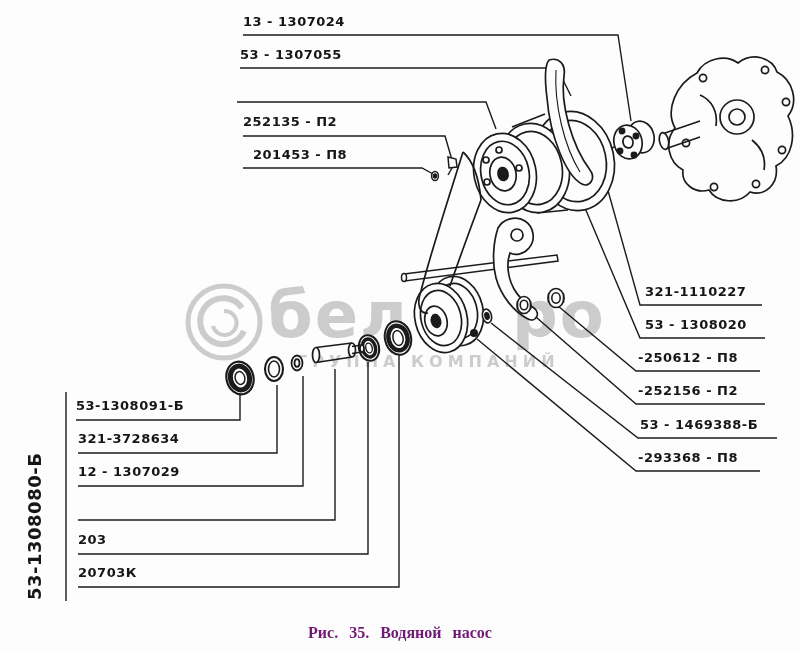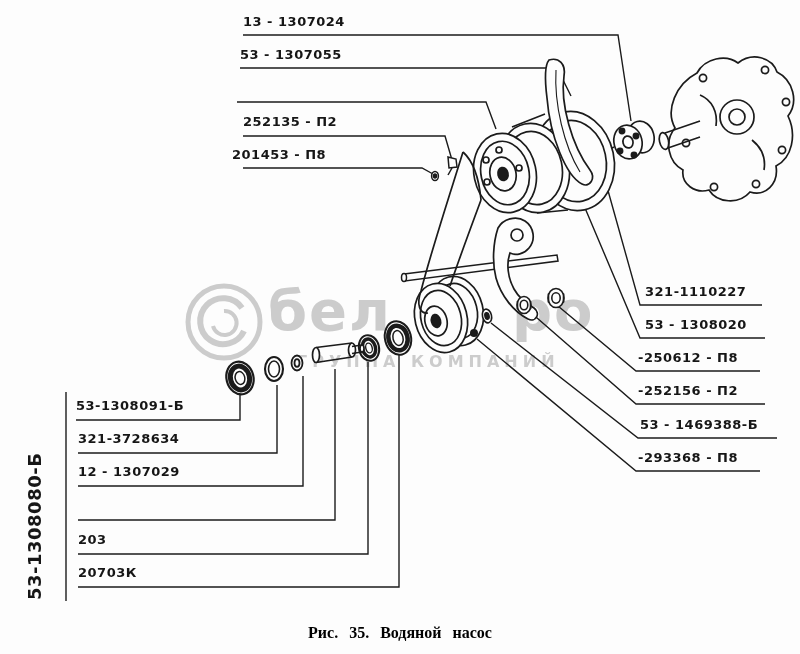--- a/index.html
+++ b/index.html
@@ -20,32 +20,32 @@
     color:#161616;
     white-space:nowrap;
   }
   .lbl.vert{
     transform:rotate(-90deg);
     transform-origin:0 0;
     font-size:18px;
   }
   
   .wm{position:absolute;color:#cccccc;pointer-events:none;}
-  .wm-word{font-size:56px;font-weight:bold;letter-spacing:2px;}
+  .wm-word{font-size:64px;font-weight:bold;letter-spacing:2px;}
   .wm-sub{font-size:16px;letter-spacing:5px;font-weight:bold;}
   
   .caption{
     position:absolute;
     left:0;right:0;top:624px;
     text-align:center;
     font-family:"Liberation Serif","DejaVu Serif",serif;
     font-weight:bold;
     font-size:16px;
     word-spacing:7px;
-    color:#000000;
+    color:#701a75;
   }
 </style>
 </head>
 <body>
 
 <div id="stage">
 
   <div class="layer">
     <svg class="wm" style="left:183px;top:281px;" width="82" height="82" viewBox="0 0 82 82">
       <circle cx="41" cy="41" r="36" fill="none" stroke="#cccccc" stroke-width="5"></circle>
@@ -221,21 +221,21 @@
       <ellipse cx="435" cy="176" rx="3.4" ry="4.6"></ellipse>
       <ellipse cx="435" cy="176" rx="1.5" ry="2" fill="#1b1b1b"></ellipse>
     </g>
   </svg>
 
   <div class="layer">
 
     <div class="lbl" style="left:243px;top:14px;">13 - 1307024</div>
     <div class="lbl" style="left:240px;top:47px;">53 - 1307055</div>
     <div class="lbl" style="left:243px;top:114px;text-align:right;">252135 - П2</div>
-    <div class="lbl" style="left:232px;top:147px;">201453 - П8</div>
+    <div class="lbl" style="left:253px;top:147px;">201453 - П8</div>
 
     <div class="lbl" style="left:645px;top:284px;">321-1110227</div>
     <div class="lbl" style="left:645px;top:317px;">53 - 1308020</div>
     <div class="lbl" style="left:638px;top:350px;">-250612 - П8</div>
     <div class="lbl" style="left:638px;top:383px;">-252156 - П2</div>
     <div class="lbl" style="left:640px;top:417px;">53 - 1469388-Б</div>
     <div class="lbl" style="left:638px;top:450px;">-293368 - П8</div>
 
     <div class="lbl" style="left:76px;top:398px;">53-1308091-Б</div>
     <div class="lbl" style="left:78px;top:431px;">321-3728634</div>

